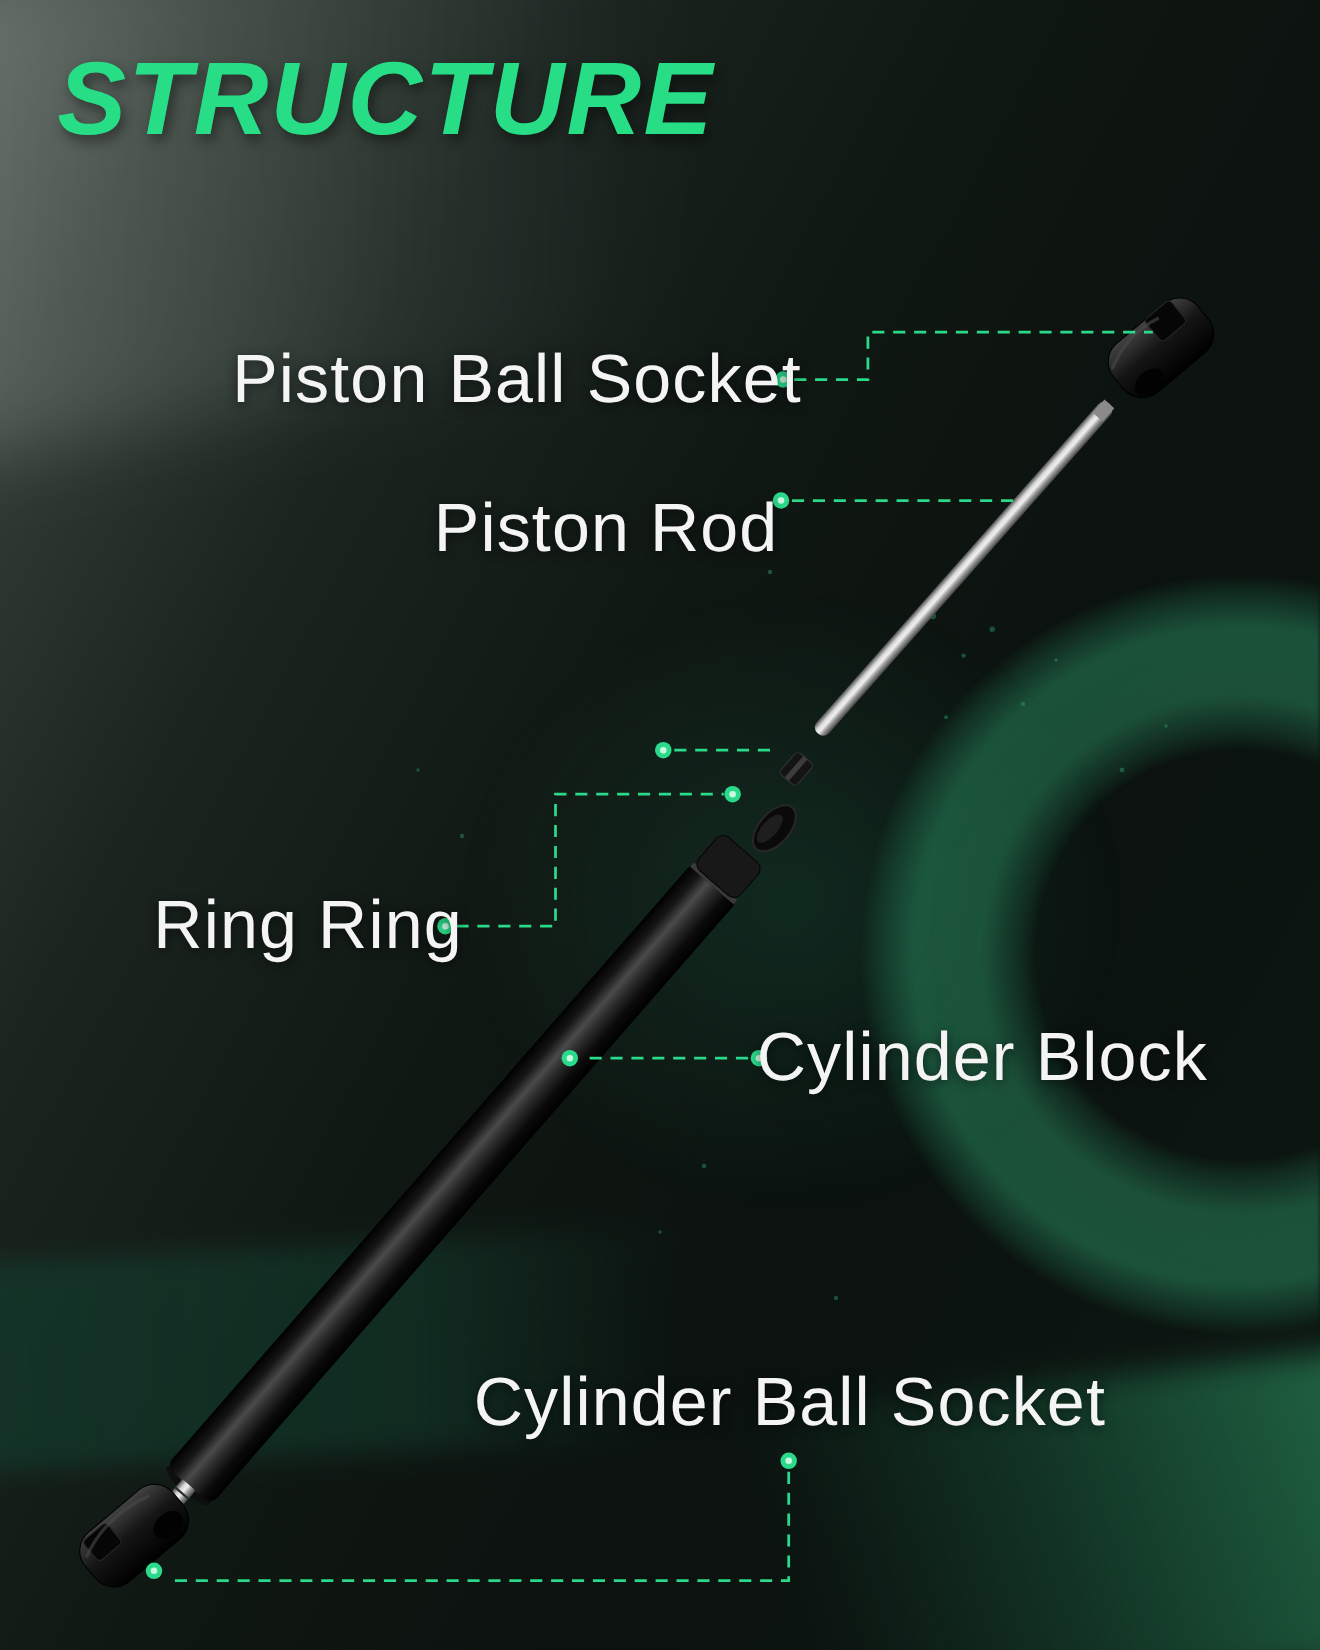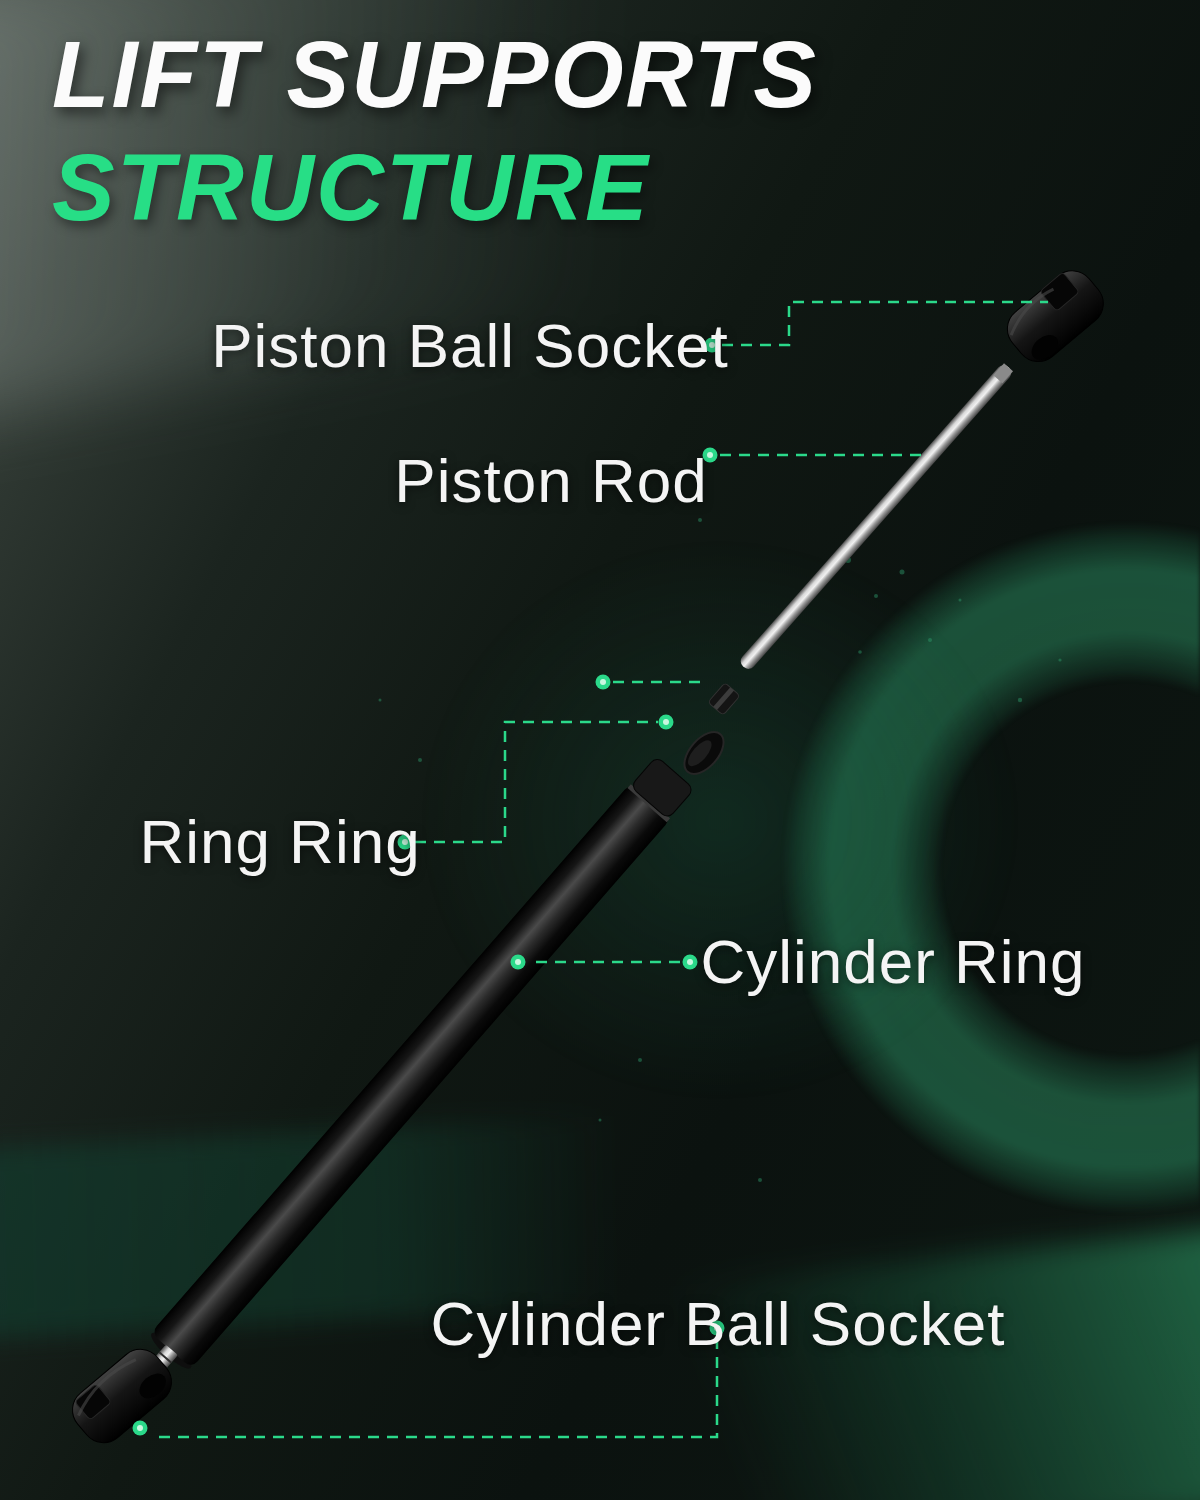--- a/index.html
+++ b/index.html
@@ -171,23 +171,22 @@
         <circle cx="666" cy="722" r="3"></circle>
           <circle cx="690" cy="962" r="3"></circle>
         <circle cx="518" cy="962" r="3"></circle>
           <circle cx="717" cy="1328" r="3"></circle>
         <circle cx="140" cy="1428" r="3"></circle>
       </g>
     </g>
   </svg>
 
   <div class="title">
-    <div class="t1">LIFT SUPPORTS</div>
     <div class="t2">STRUCTURE</div>
   </div>
 
   <div class="lbl" style="left:470px;top:345px;">Piston Ball Socket</div>
   <div class="lbl" style="left:551px;top:480px;">Piston Rod</div>
   <div class="lbl" style="left:280px;top:841px;">Ring Ring</div>
-  <div class="lbl" style="left:893px;top:961px;">Cylinder Ring</div>
-  <div class="lbl" style="left:718px;top:1323px;">Cylinder Ball Socket</div>
+  <div class="lbl" style="left:893px;top:961px;">Cylinder Block</div>
+  <div class="lbl" style="left:718px;top:1275px;">Cylinder Ball Socket</div>
 
 </div>
 
 </body></html>

